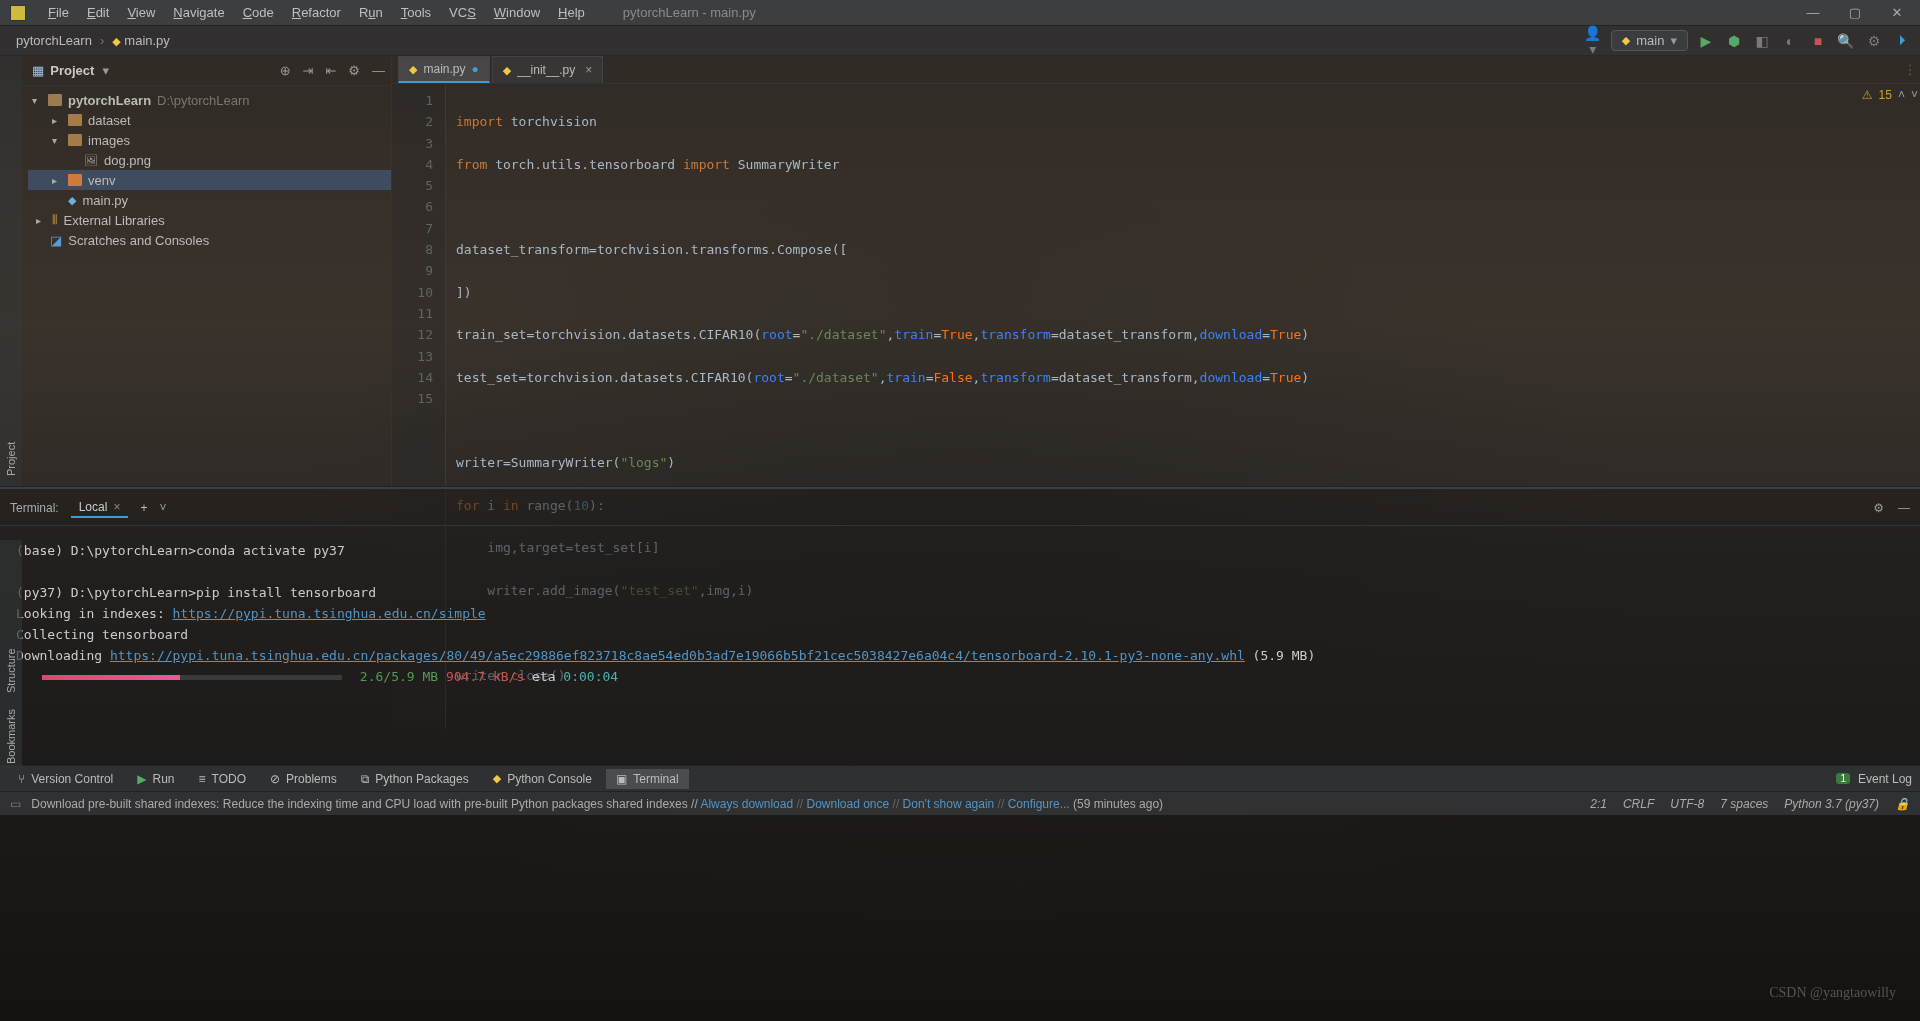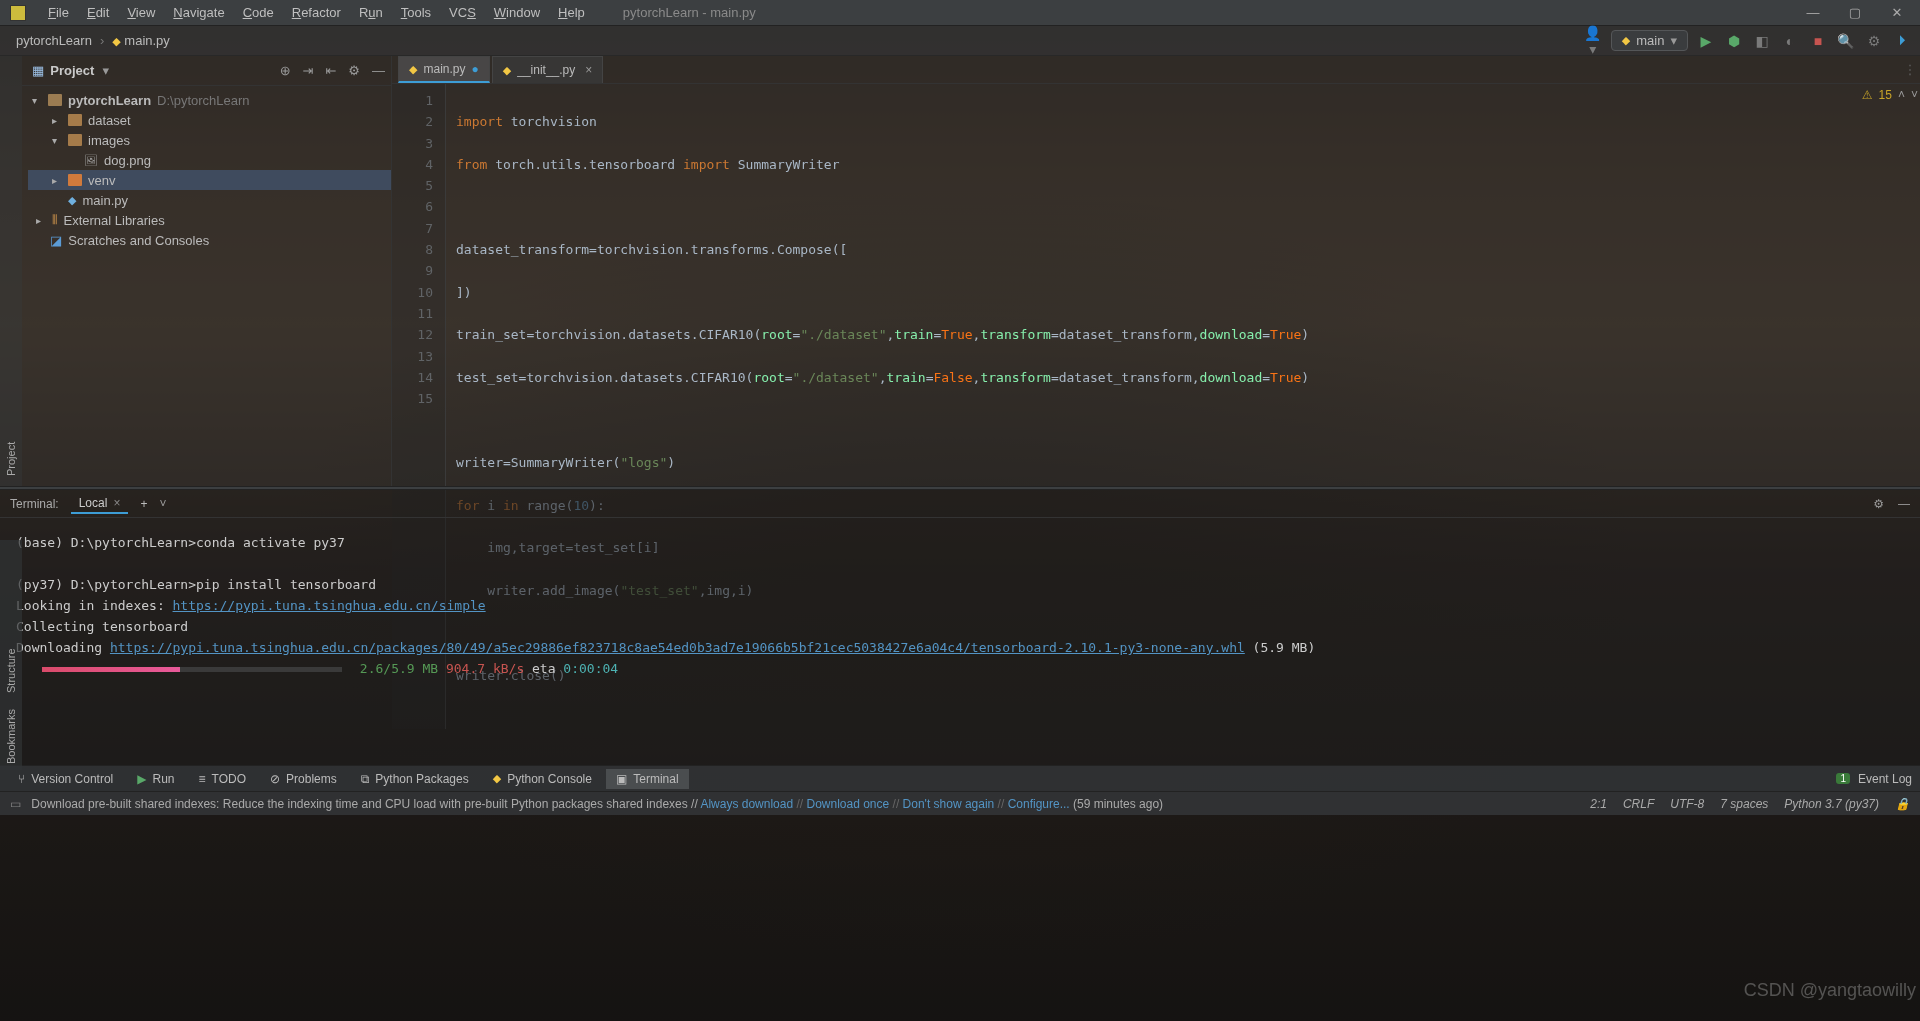--- a/index.html
+++ b/index.html
@@ -39,21 +39,21 @@
 .toolbar {
   height:30px; background:rgba(49,51,53,0.75); display:flex; align-items:center;
   padding:0 8px; border-bottom:1px solid #282828;
 }
 .crumb { color:#bbb; padding:2px 8px;}
 .crumb-sep { color:#777; }
 .toolbar-right { margin-left:auto; display:flex; align-items:center; gap:8px;}
 .run-combo { background:#3a3c3e; border:1px solid #545658; border-radius:4px; padding:2px 10px; display:flex; align-items:center; gap:6px;}
 .pyglyph { color:#f2c744; font-size:11px;}
 .tbicon { width:20px; text-align:center; cursor:pointer; font-size:14px;}
-.green { color:#59a869;} .bug{color:#59a869;} .gray{color:#7a7a7a;} .blue{color:#3d9dd6;} .red{color:#c75450;} .orange{color:#cc7832;} .str{color:#6a8759;} .kw{color:#cc7832;} .param{color:#86efac;} .trueval{color:#f97316;}
+.green { color:#59a869;} .bug{color:#59a869;} .gray{color:#7a7a7a;} .blue{color:#3d9dd6;} .red{color:#c75450;} .orange{color:#cc7832;} .str{color:#6a8759;} .kw{color:#cc7832;} .param{color:#3b82f6;} .trueval{color:#f97316;}
 
 
 .mainarea { display:flex; height:430px; }
 
 
 .side-rail { width:22px; background:rgba(49,51,53,0.7); writing-mode:vertical-rl; transform:rotate(180deg);
   display:flex; align-items:center; justify-content:flex-start; padding-top:10px; font-size:11px; color:#aaa; gap:14px;}
 .proj-panel { width:370px; background:rgba(43,43,43,0.55); border-right:1px solid #333; display:flex; flex-direction:column;}
 .proj-head { height:30px; display:flex; align-items:center; padding:0 6px 0 10px; border-bottom:1px solid #333;}
 .proj-head .title { font-weight:bold; color:#c9c9c9; }
@@ -79,21 +79,21 @@
 .edtab .dot { color:#3d9dd6;}
 .codewrap { flex:1; display:flex; position:relative;}
 .rstrip { position:absolute; right:2px; top:4px; display:flex; align-items:center; gap:6px; color:#c9a528; font-size:12px;}
 .gutter { width:54px; text-align:right; padding:6px 12px 0 0; color:#606366; font-family:Consolas,monospace; font-size:13px; line-height:21.3px; background:rgba(40,40,40,0.3); border-right:1px solid #3a3a3a;}
 .codelines { padding:6px 0 0 10px; font-family:Consolas,monospace; font-size:13px; line-height:21.3px; white-space:pre; color:#a9b7c6; flex:1;}
 .cline { display:block; }
 
 
 .splitter { height:4px; background:#3c3f41; border-top:1px solid #222; border-bottom:1px solid #222;}
 .terminal { height:275px; background:rgba(30,30,30,0.55); display:flex; flex-direction:column;}
-.termhead { height:28px; display:flex; align-items:center; padding:0 10px; border-bottom:1px solid #333; gap:12px; font-size:12px;}
+.termhead { height:36px; display:flex; align-items:center; padding:0 10px; border-bottom:1px solid #333; gap:12px; font-size:12px;}
 .termhead .lbl { color:#aaa;}
 .termtab { padding:2px 8px; color:#ccc; border-bottom:2px solid #3d9dd6;}
 .termtab .x { color:#888; margin-left:6px;}
 .termicons { margin-left:auto; display:flex; gap:14px; color:#9a9a9a;}
 .termbody { flex:1; padding:14px 16px; font-family:Consolas,monospace; font-size:13px; line-height:21px; color:#ccc; overflow:hidden;}
 .termbody a { color:#5394c4; text-decoration:underline;}
 .progress { display:inline-block; width:300px; height:5px; background:#3a3a3a; vertical-align:middle; margin:0 10px 0 26px; position:relative;}
 .progress .bar { position:absolute; left:0; top:0; bottom:0;
   background:linear-gradient(to right,#d94b6a,#e85a9a); }
 .sz{color:#559955;} .spd{color:#c75450;} .eta{color:#4db2b2;}
@@ -103,21 +103,21 @@
 .twbtn { padding:3px 10px; color:#bbb; display:flex; align-items:center; gap:6px; cursor:pointer;}
 .twbtn.active { background:#4a4d4f;}
 .twbar .right { margin-left:auto; display:flex; align-items:center; gap:8px;}
 .badge { background:#3a7a3a; color:#fff; border-radius:3px; padding:0 4px; font-size:10px;}
 
 
 .status { height:24px; background:rgba(49,51,53,0.95); display:flex; align-items:center; padding:0 10px; font-size:12px; color:#aaa; gap:10px; border-top:1px solid #222;}
 .status a { color:#5394c4; text-decoration:none; }
 .status .sep{ color:#666;}
 .status .right { margin-left:auto; display:flex; gap:16px; align-items:center;font-style:italic;}
-.watermark { position:absolute; right:4px; bottom:20px; color:rgba(200,200,200,0.35); font-size:18px; z-index:3;}
+.watermark { position:absolute; right:24px; bottom:20px; color:rgba(200,200,200,0.35); font-size:14px; z-index:3;font-family:Liberation Serif, serif;}
 
 
 .leftrails { position:absolute; left:0; top:540px; width:22px; height:230px; background:rgba(49,51,53,0.7);
   writing-mode:vertical-rl; transform:rotate(180deg); display:flex; align-items:center; justify-content:flex-start;
   padding-top:6px; font-size:11px; color:#aaa; gap:16px;}
 .rightmin { position:absolute; right:2px; top:62px; width:16px; text-align:center; color:#999;}
 </style>
 </head>
 <body>
 

